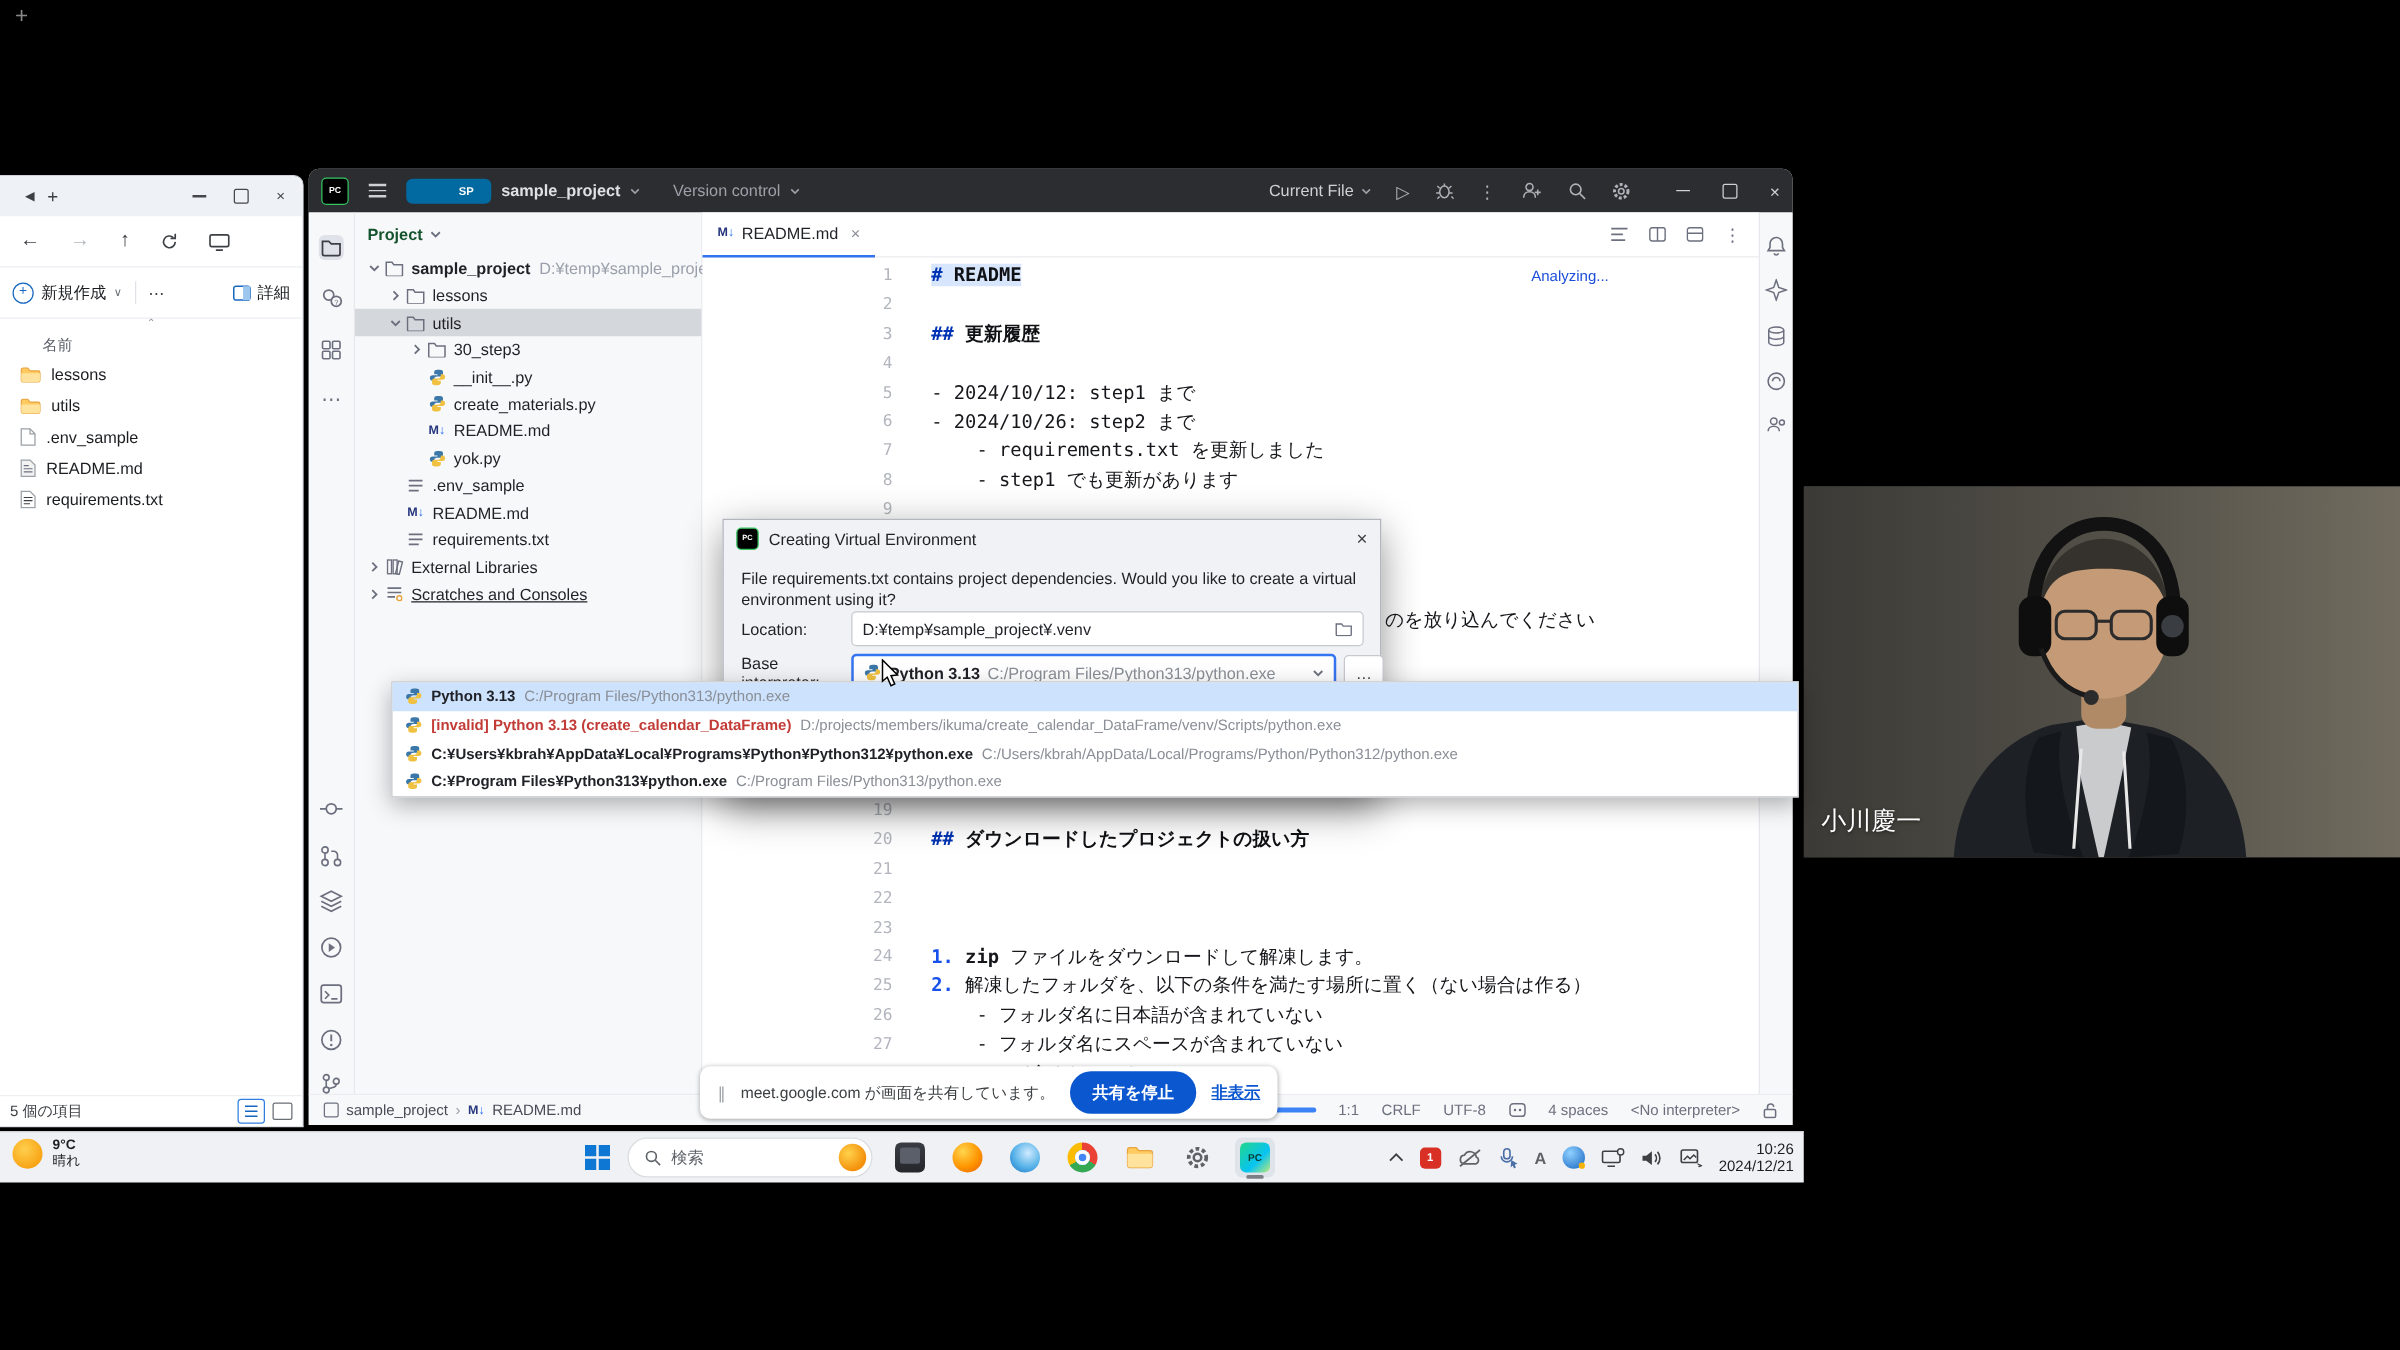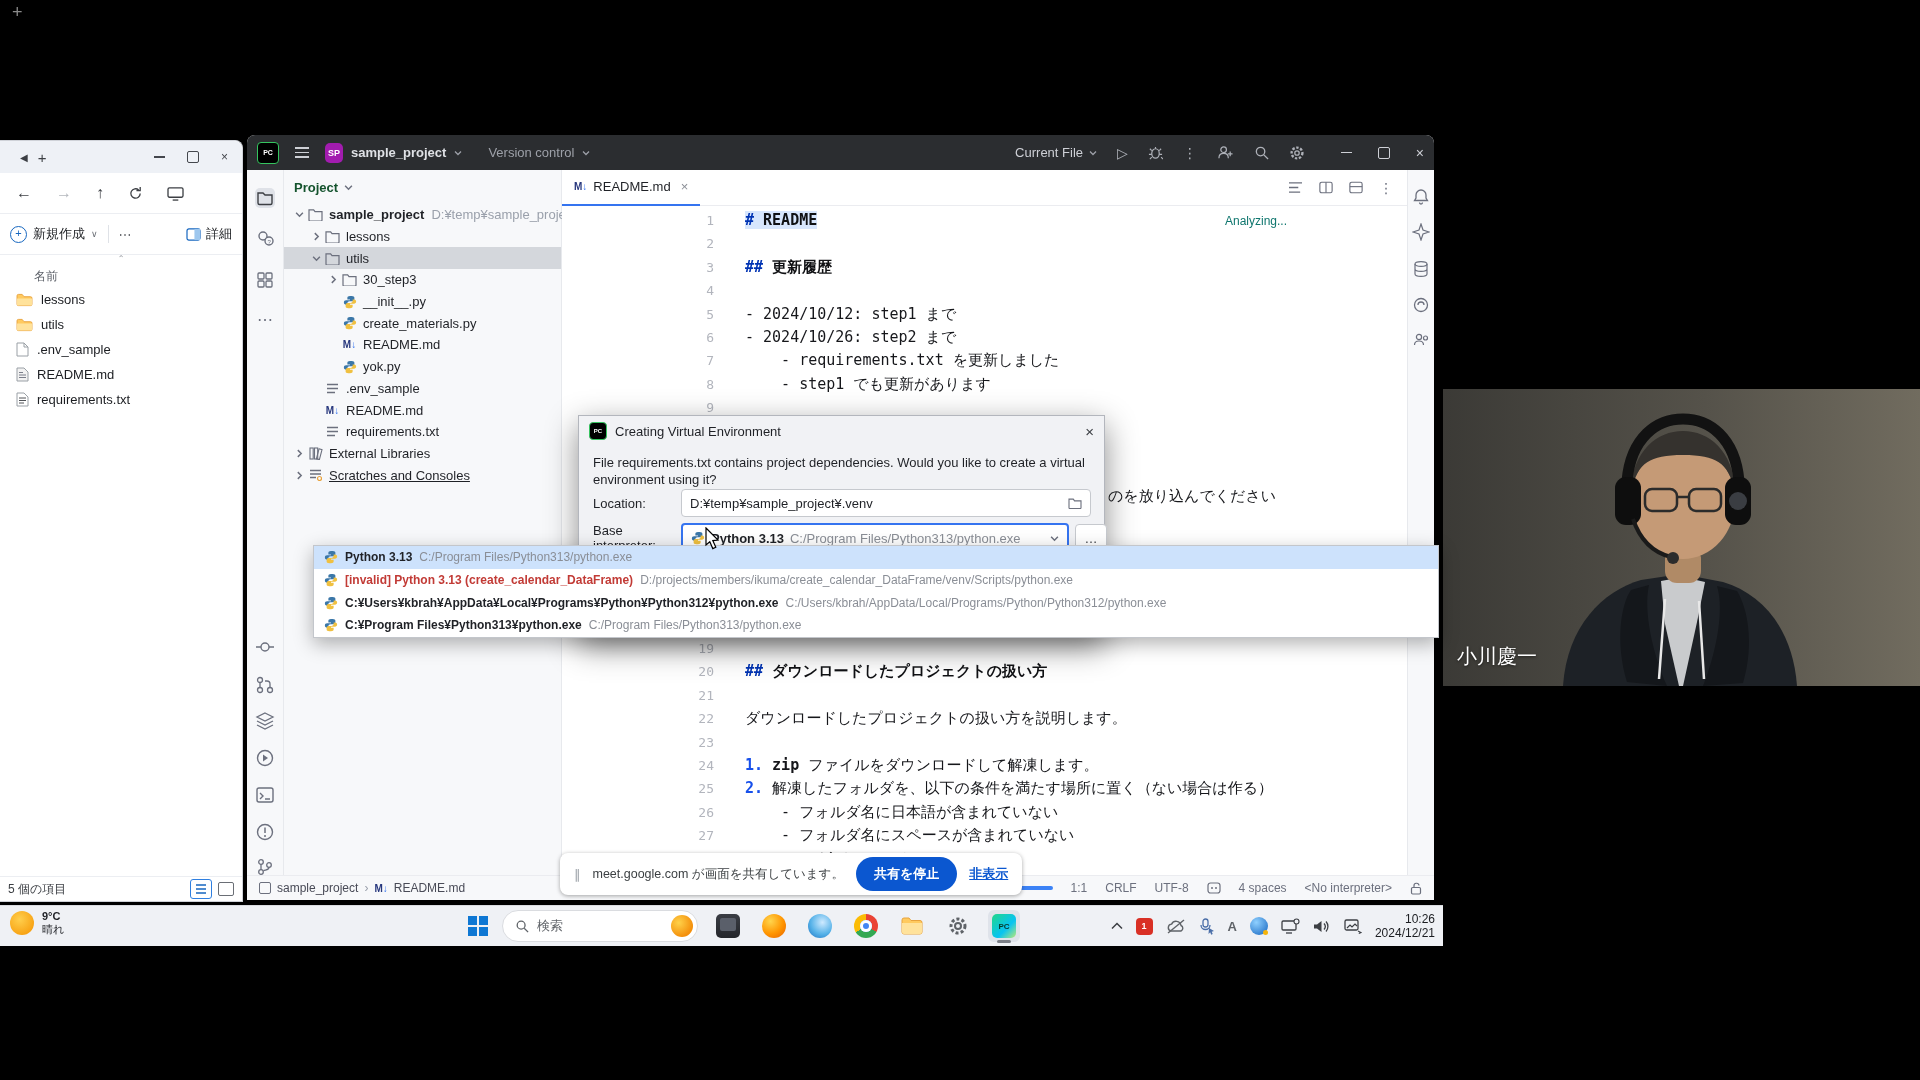--- a/index.html
+++ b/index.html
@@ -39,21 +39,21 @@
   .ex-views{margin-left:auto;display:flex;gap:6px;align-items:center;}
   .ex-view1{width:20px;height:18px;border:1.4px solid #2f7fe0;border-radius:3px;display:flex;align-items:center;justify-content:center;}
   .ex-view2{width:14px;height:12px;border:1.2px solid #6a6e75;border-radius:2px;}
 
   
   .pycharm{left:247px;top:135px;width:1187px;height:765px;background:#f7f8fa;border-radius:8px 8px 0 0;display:flex;flex-direction:column;}
   .pc-title{height:35px;background:#2b2d30;border-radius:8px 8px 0 0;display:flex;align-items:center;color:#ced0d6;font-size:13px;gap:8px;padding:0 10px;flex:0 0 auto;}
   .pc-logo{width:20px;height:20px;border-radius:4px;background:#000;border:1.5px solid #35c45f;color:#fff;font-size:7px;font-weight:bold;display:flex;align-items:center;justify-content:center;}
   .pc-burger{display:flex;flex-direction:column;gap:3px;margin:0 8px;}
   .pc-burger i{width:14px;height:1.6px;background:#ced0d6;}
-  .pc-badge{width:18px;height:20px;border-radius:5px;background:#a21caf;color:#fff;font-size:9px;font-weight:bold;display:flex;align-items:center;justify-content:center;}
+  .pc-badge{width:40px;height:20px;border-radius:5px;background:#0369a1;color:#fff;font-size:9px;font-weight:bold;display:flex;align-items:center;justify-content:center;padding-left:28px;}
   .pc-proj{font-weight:bold;color:#dfe1e5;}
   .chev-dn{width:8px;height:8px;}
   .pc-vcs{color:#9da0a8;margin-left:18px;}
   .pc-right{margin-left:auto;display:flex;align-items:center;gap:20px;color:#ced0d6;}
   .pc-runcfg{display:flex;align-items:center;gap:6px;color:#ced0d6;}
   .glyph{font-size:14px;color:#aeb1b8;}
   .pc-winbtns{display:flex;gap:26px;align-items:center;margin-left:16px;}
   .pc-min{width:11px;height:1.5px;background:#ced0d6;}
   .pc-max{width:10px;height:10px;border:1px solid #ced0d6;border-radius:2px;}
   .pc-close{font-size:14px;color:#ced0d6;}
@@ -74,21 +74,21 @@
   .tname.b{font-weight:bold;}
   .tann{color:#9aa0ab;margin-left:7px;}
   .mdico{font-size:10px;font-weight:bold;color:#27377d;}
   .mdico em{font-style:normal;color:#3574f0;}
 
   .edwrap{flex:1;background:#fff;position:relative;min-width:0;}
   .tabbar{height:35px;border-bottom:1px solid #ebecf0;display:flex;align-items:center;background:#fff;}
   .tab{height:100%;display:flex;align-items:center;gap:6px;padding:0 12px;border-bottom:2px solid #3574f0;color:#1f2126;font-size:13px;}
   .tab .x{color:#8a8e96;margin-left:4px;}
   .tb-right{margin-left:auto;display:flex;gap:16px;align-items:center;padding-right:14px;color:#6c707e;}
-  .analyzing{position:absolute;right:120px;top:44px;color:#0f766e;font-size:12px;}
+  .analyzing{position:absolute;right:120px;top:44px;color:#1d4ed8;font-size:12px;}
   .ed-lines{position:absolute;left:0;right:0;}
   #ed-top{top:39px;}
   #ed-bottom{top:467px;}
   .ed-line{position:relative;height:23.4px;font-family:"DejaVu Sans Mono",monospace;font-size:15px;line-height:23.4px;}
   .ed-line .ln{position:absolute;left:0;width:152px;text-align:right;color:#b2b5bd;font-size:13px;font-family:"DejaVu Sans Mono",monospace;}
   .ed-line .code{position:absolute;left:183px;white-space:pre;}
   .c-kw{color:#0033b3;font-weight:bold;}
   .c-hdr{color:#101114;font-weight:bold;}
   .c-txt{color:#16171b;}
   .c-num{color:#1750eb;font-weight:bold;}
@@ -648,21 +648,20 @@
             <div class="ed-line">
               <span class="ln">20</span>
               <span class="code"><span class="c-kw">## </span><span class="c-hdr">ダウンロードしたプロジェクトの扱い方</span></span>
             </div>
             <div class="ed-line">
               <span class="ln">21</span>
               <span class="code"></span>
             </div>
             <div class="ed-line">
               <span class="ln">22</span>
-              <span class="code"><span class="c-txt">ダウンロードしたプロジェクトの扱い方を説明します。</span></span>
             </div>
             <div class="ed-line">
               <span class="ln">23</span>
               <span class="code"></span>
             </div>
             <div class="ed-line">
               <span class="ln">24</span>
               <span class="code"><span class="c-num">1. </span><span class="c-code">zip</span><span class="c-txt"> ファイルをダウンロードして解凍します。</span></span>
             </div>
             <div class="ed-line">

